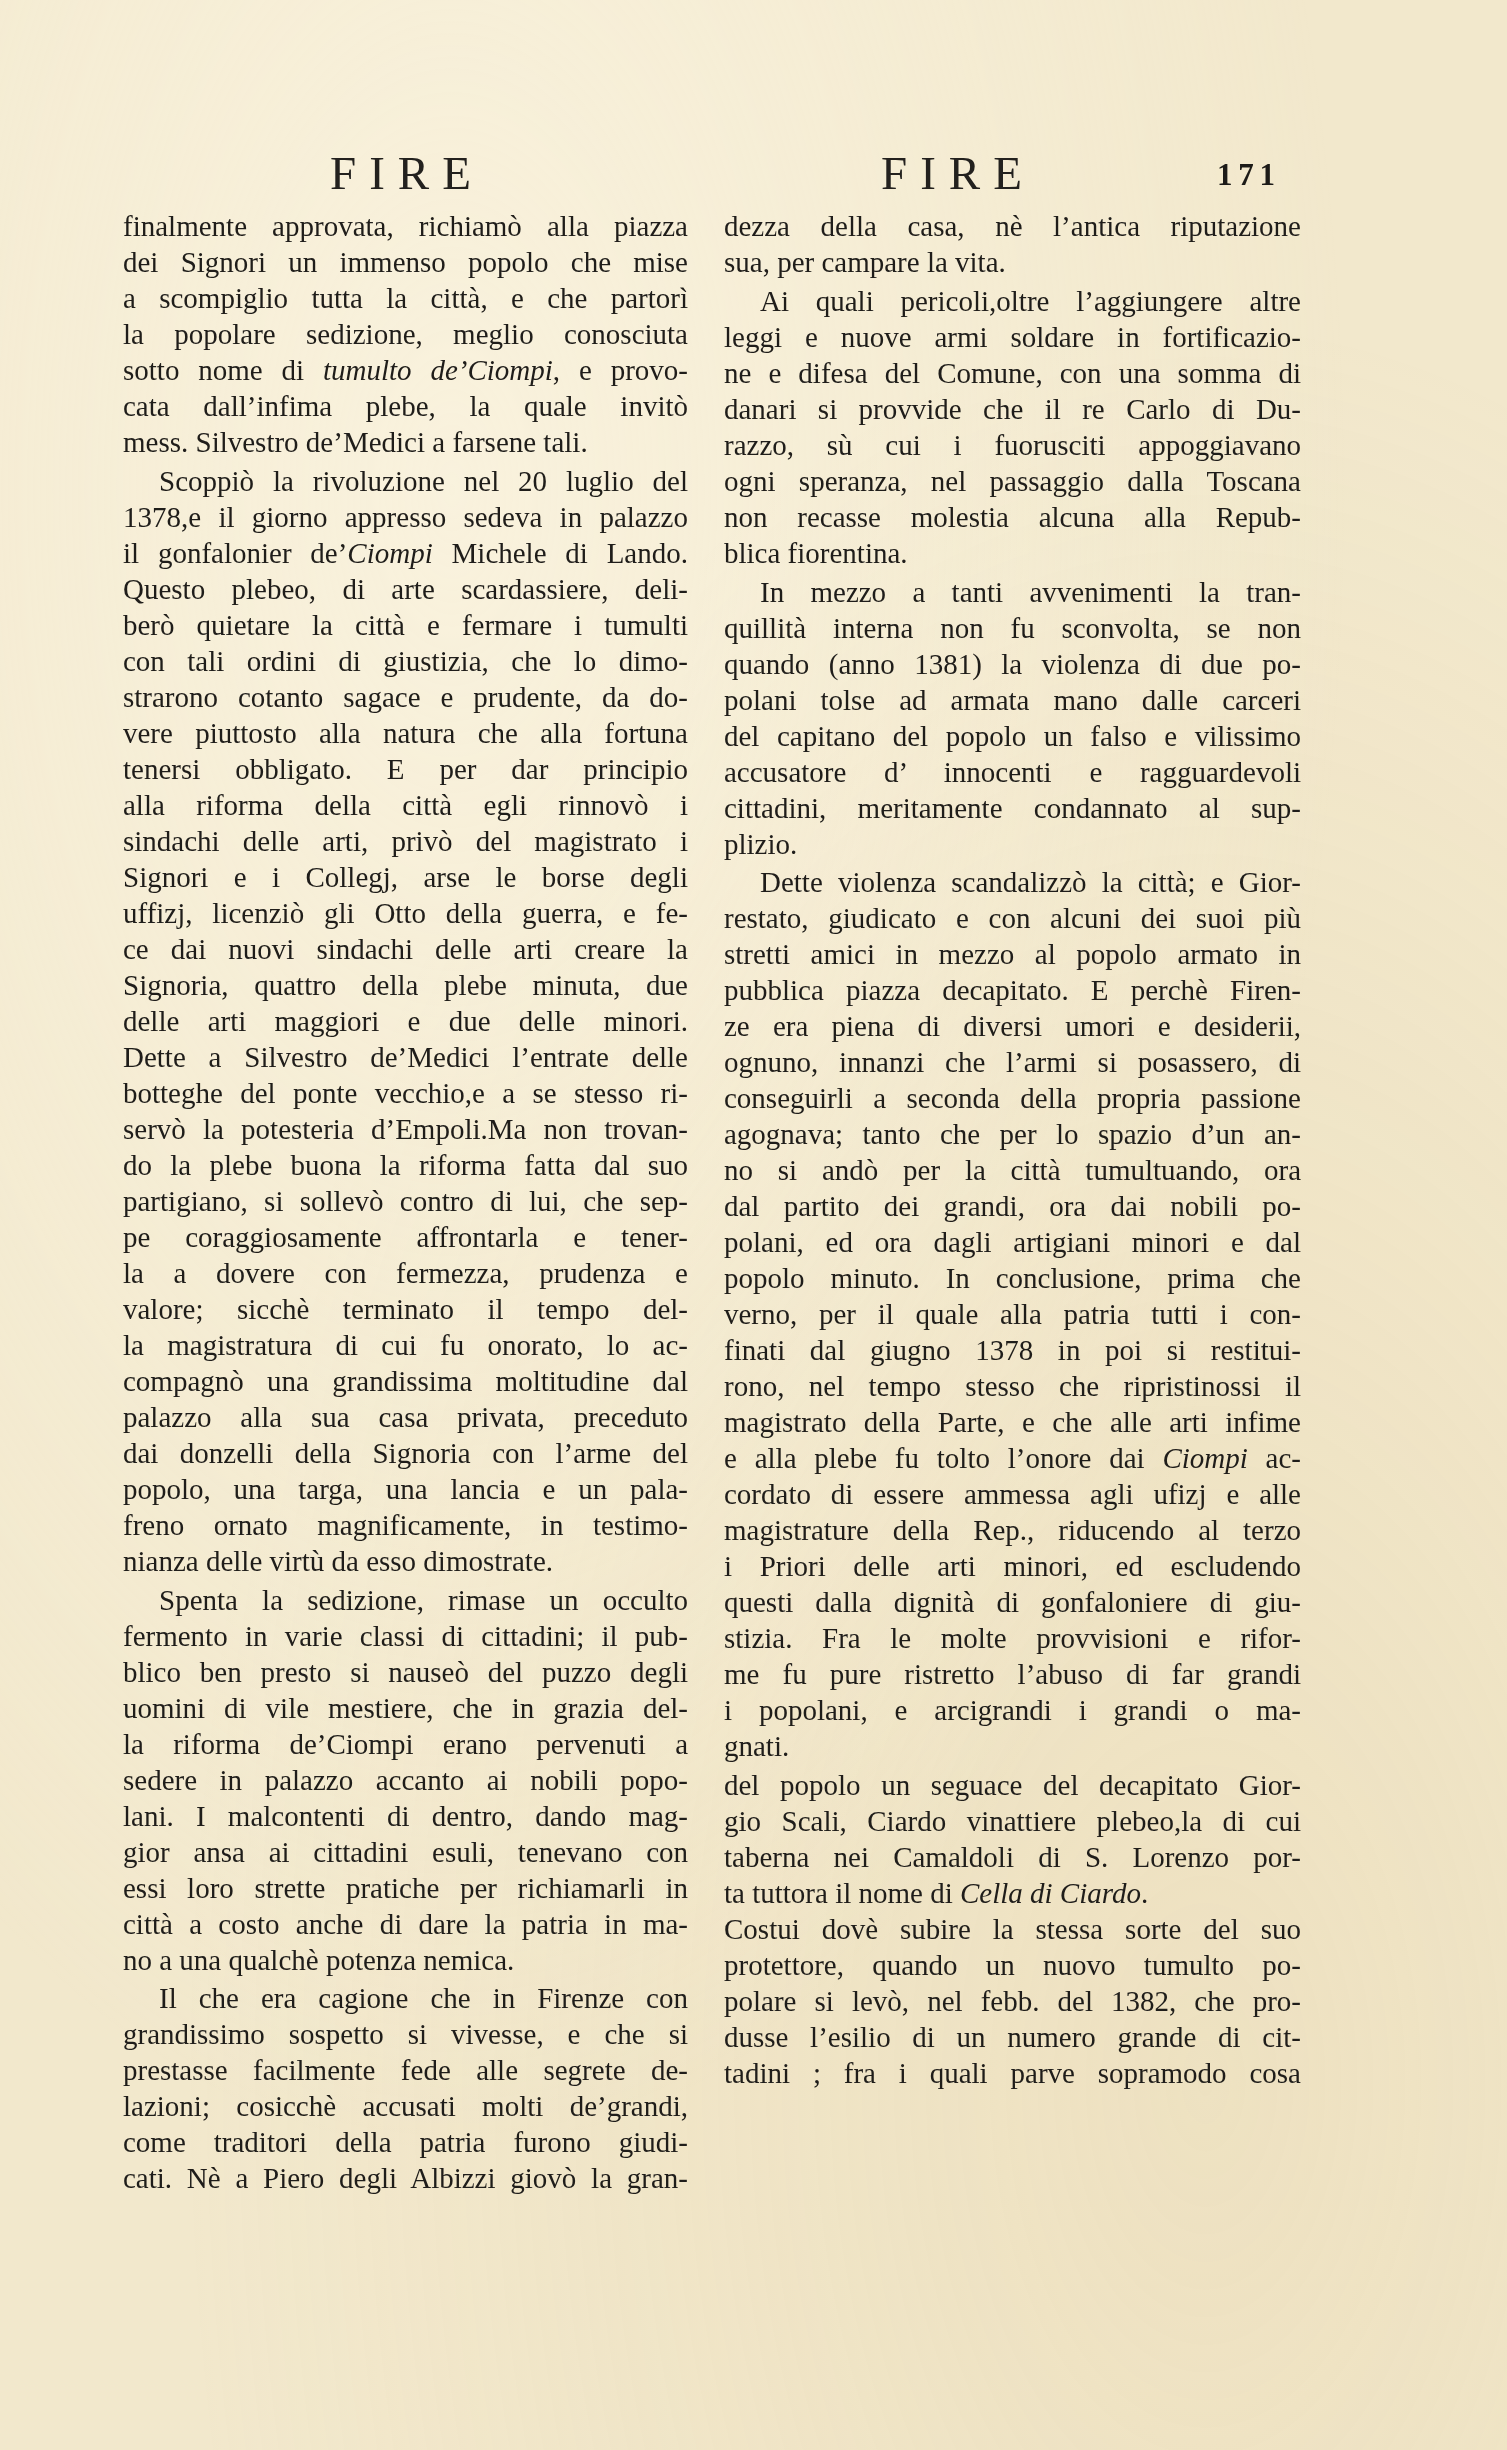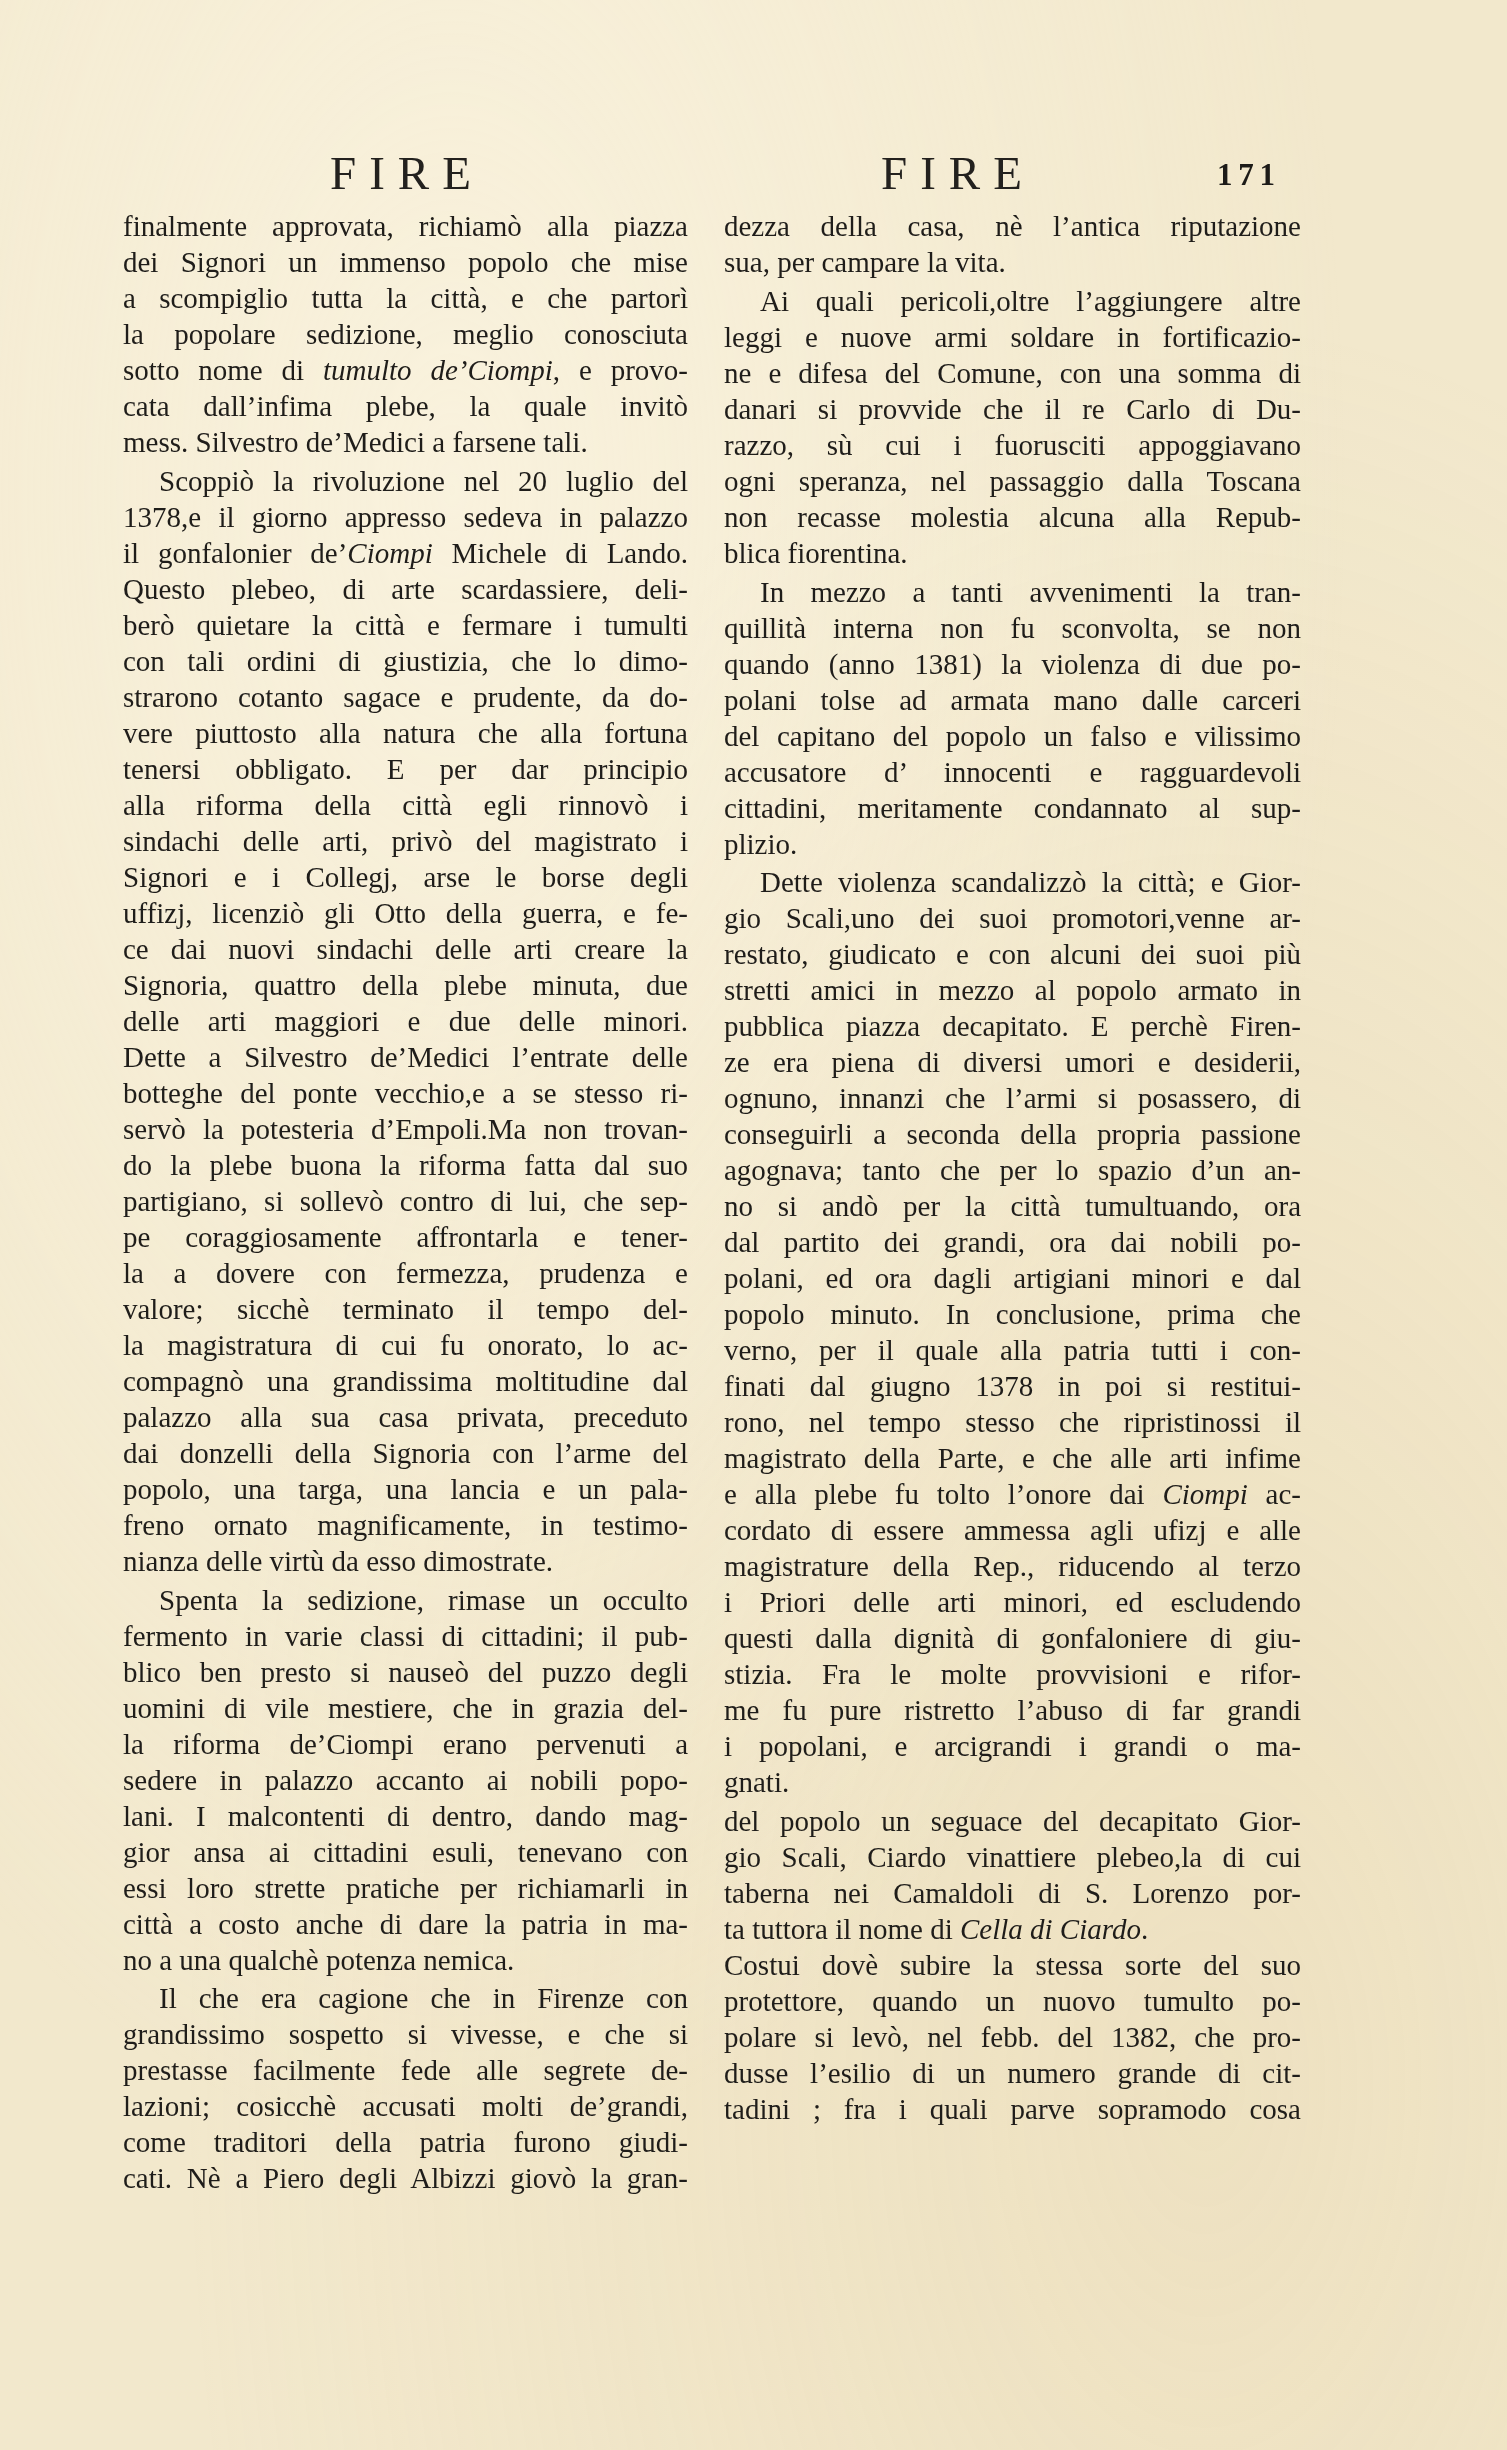--- a/index.html
+++ b/index.html
@@ -127,21 +127,20 @@
       <span class="line indent">In mezzo a tanti avvenimenti la tran-</span>
       <span class="line">quillità interna non fu sconvolta, se non</span>
       <span class="line">quando (anno 1381) la violenza di due po-</span>
       <span class="line">polani tolse ad armata mano dalle carceri</span>
       <span class="line">del capitano del popolo un falso e vilissimo</span>
       <span class="line">accusatore d’ innocenti e ragguardevoli</span>
       <span class="line">cittadini, meritamente condannato al sup-</span>
       <span class="line last">plizio.</span>
       <span class="para-gap"></span>
       <span class="line indent">Dette violenza scandalizzò la città; e Gior-</span>
-      <span class="line">gio Scali,uno dei suoi promotori,venne ar-</span>
       <span class="line">restato, giudicato e con alcuni dei suoi più</span>
       <span class="line">stretti amici in mezzo al popolo armato in</span>
       <span class="line">pubblica piazza decapitato. E perchè Firen-</span>
       <span class="line">ze era piena di diversi umori e desiderii,</span>
       <span class="line">ognuno, innanzi che l’armi si posassero, di</span>
       <span class="line">conseguirli a seconda della propria passione</span>
       <span class="line">agognava; tanto che per lo spazio d’un an-</span>
       <span class="line">no si andò per la città tumultuando, ora</span>
       <span class="line">dal partito dei grandi, ora dai nobili po-</span>
       <span class="line">polani, ed ora dagli artigiani minori e dal</span>

